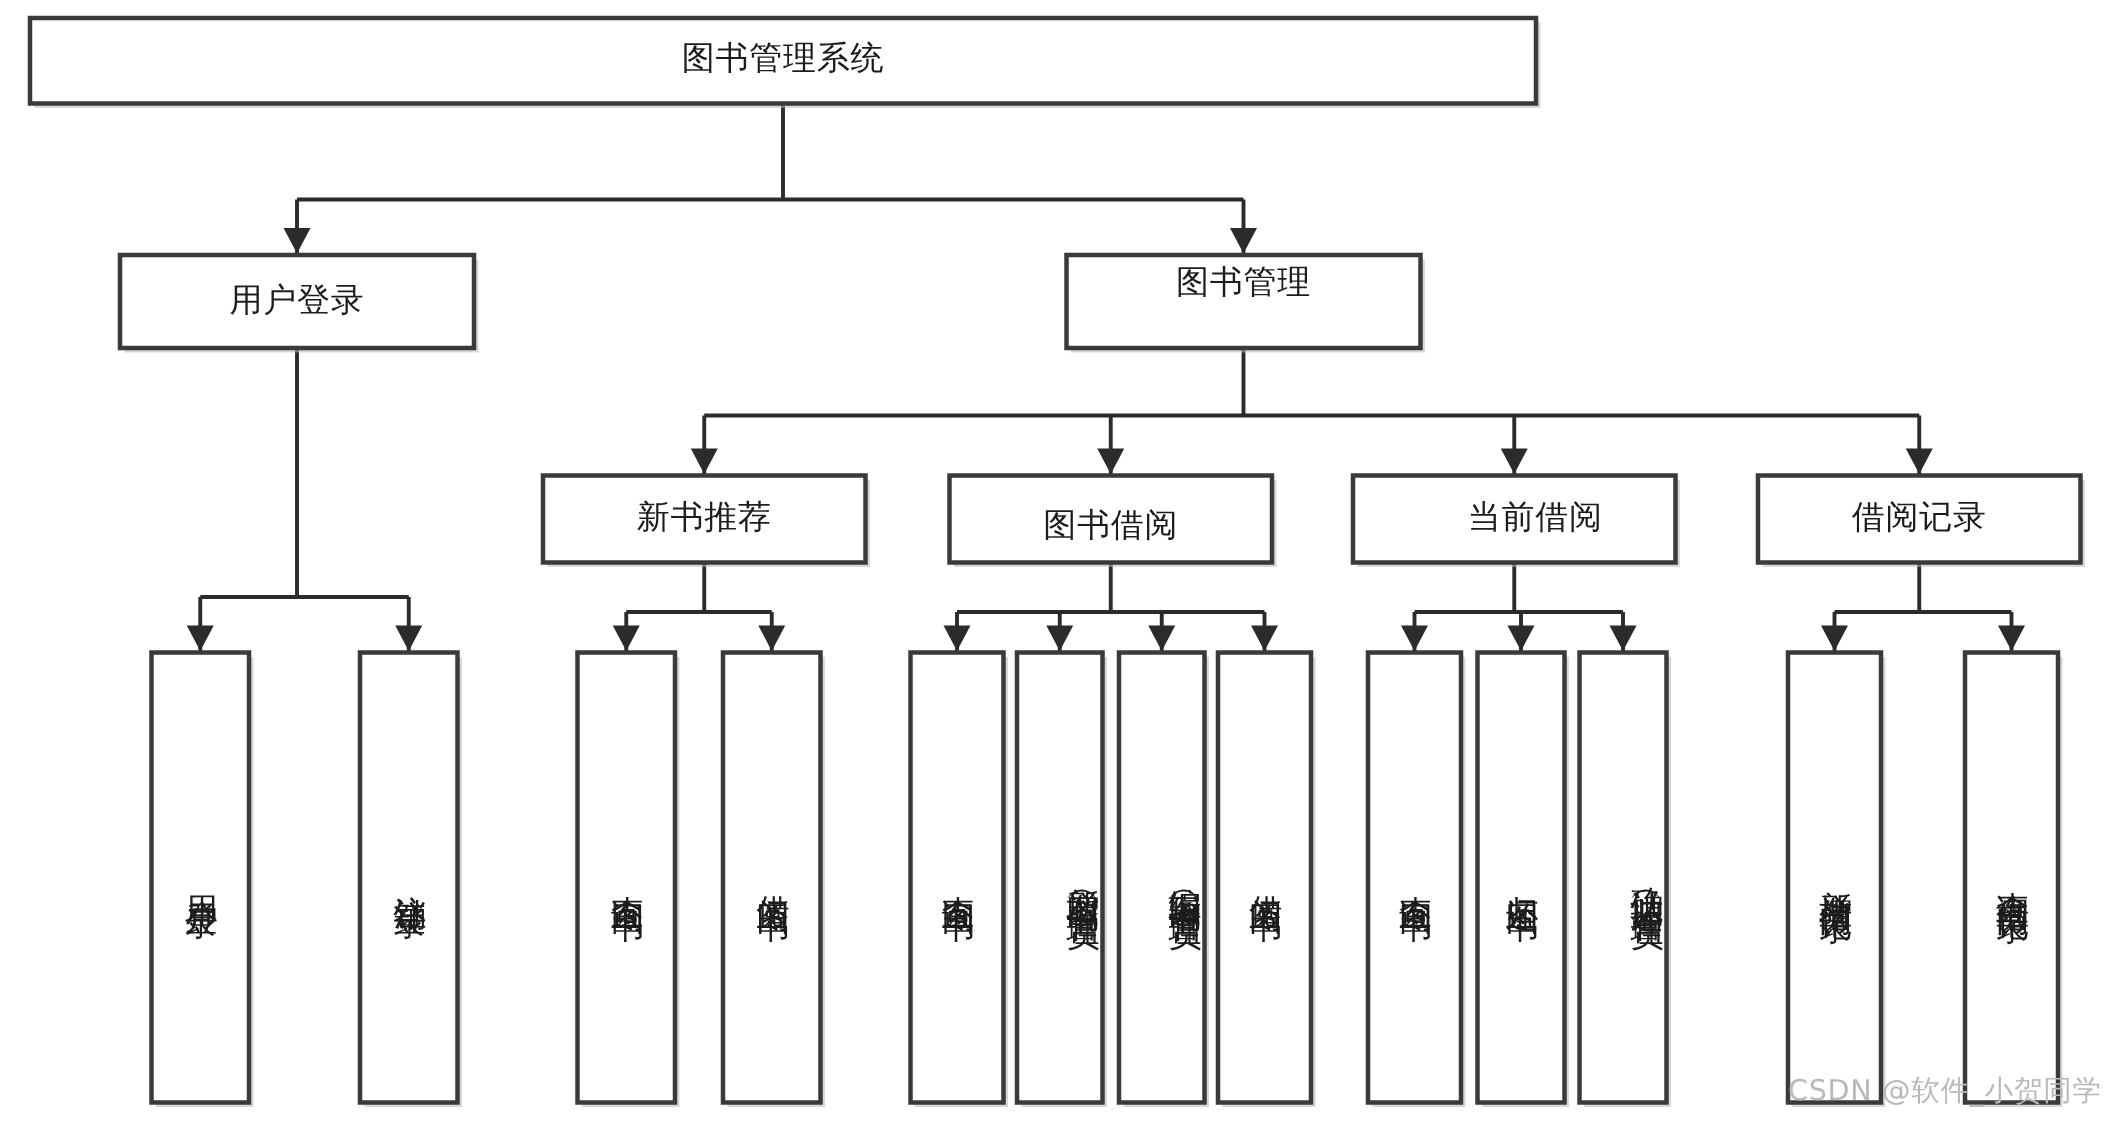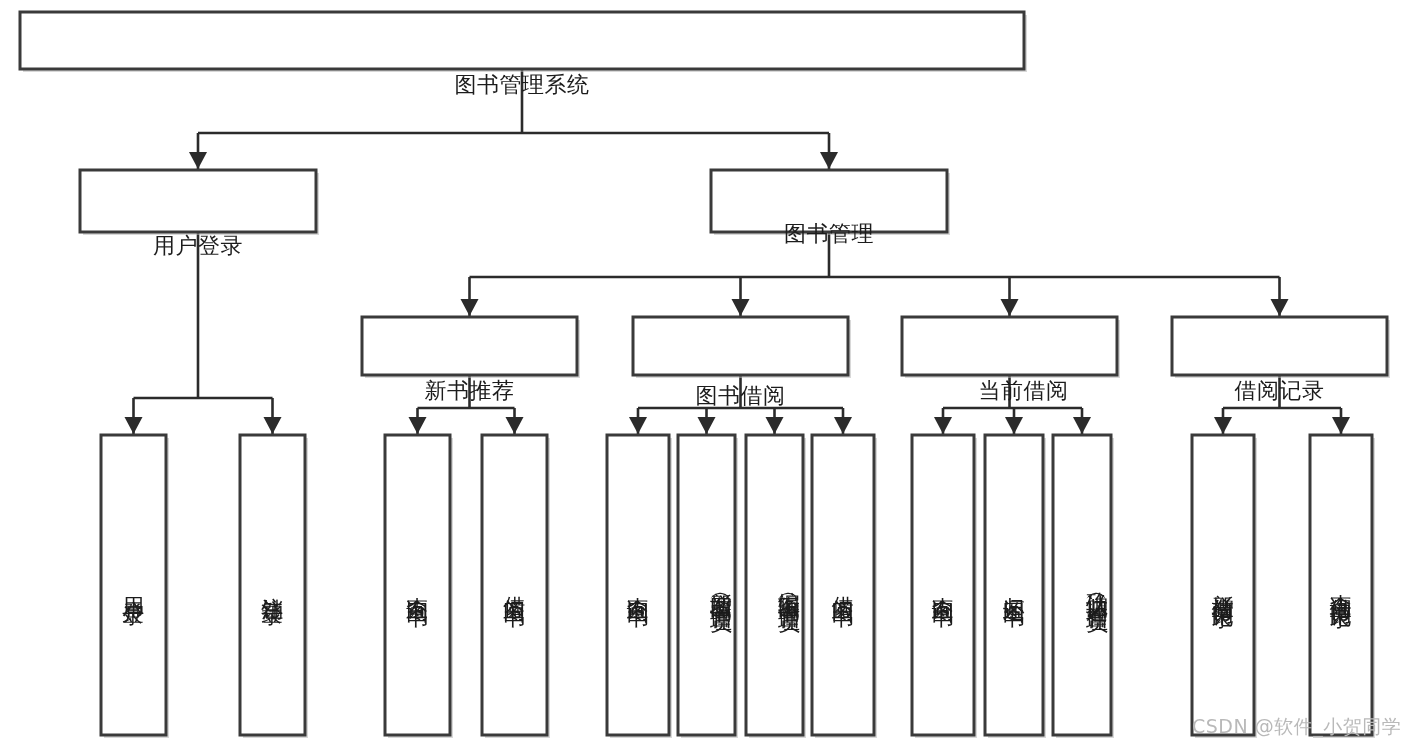--- a/index.html
+++ b/index.html
@@ -50,21 +50,20 @@
     justify-content: center;
     color: #1c1c1c;
     font-family: "DejaVu Sans", "Liberation Sans", sans-serif;
     pointer-events: none;
     box-sizing: border-box;
   }
   .node-label.horizontal {
     font-size: 22px;
     letter-spacing: 0.5px;
     line-height: 1.2;
-    margin-top: 45px;
   }
   .node-label.vertical {
     writing-mode: vertical-rl;
     text-orientation: upright;
     font-size: 22px;
     letter-spacing: 3px;
     line-height: 1.25;
     align-items: flex-start;
     padding-top: 4px;
   }

